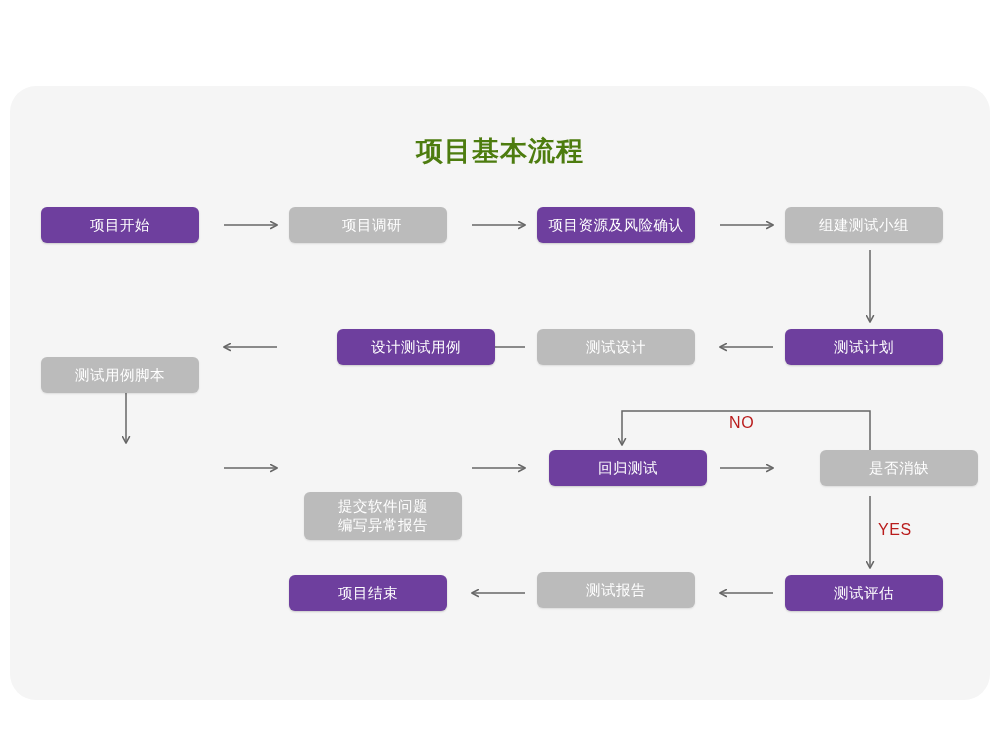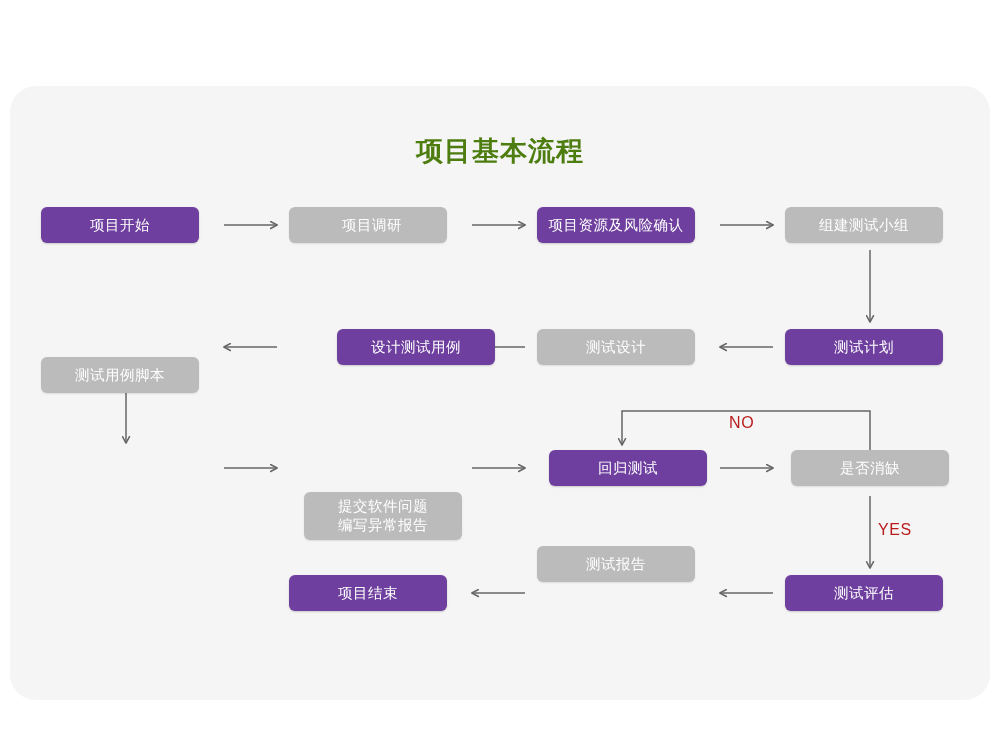--- a/index.html
+++ b/index.html
@@ -143,19 +143,19 @@
   <div class="node gray" style="left:785px; top:207px;">组建测试小组</div>
 
   <div class="node gray" style="left:41px;  top:329px;margin-top:28px;">测试用例脚本</div>
   <div class="node purple" style="left:289px; top:329px;margin-left:48px;">设计测试用例</div>
   <div class="node gray" style="left:537px; top:329px;">测试设计</div>
   <div class="node purple" style="left:785px; top:329px;">测试计划</div>
 
   <div class="node gray tall" style="left:304px; top:444px;margin-top:48px;">提交软件问题
 编写异常报告</div>
   <div class="node purple" style="left:549px; top:450px;">回归测试</div>
-  <div class="node gray" style="left:791px; top:450px;">是否消缺</div>
+  <div class="node gray" style="left:820px; top:450px;">是否消缺</div>
 
   <div class="node purple" style="left:289px; top:575px;">项目结束</div>
-  <div class="node gray" style="left:537px; top:546px;">测试报告</div>
+  <div class="node gray" style="left:537px; top:572px;">测试报告</div>
   <div class="node purple" style="left:785px; top:575px;">测试评估</div>
 
 </div>
 
 </body></html>

